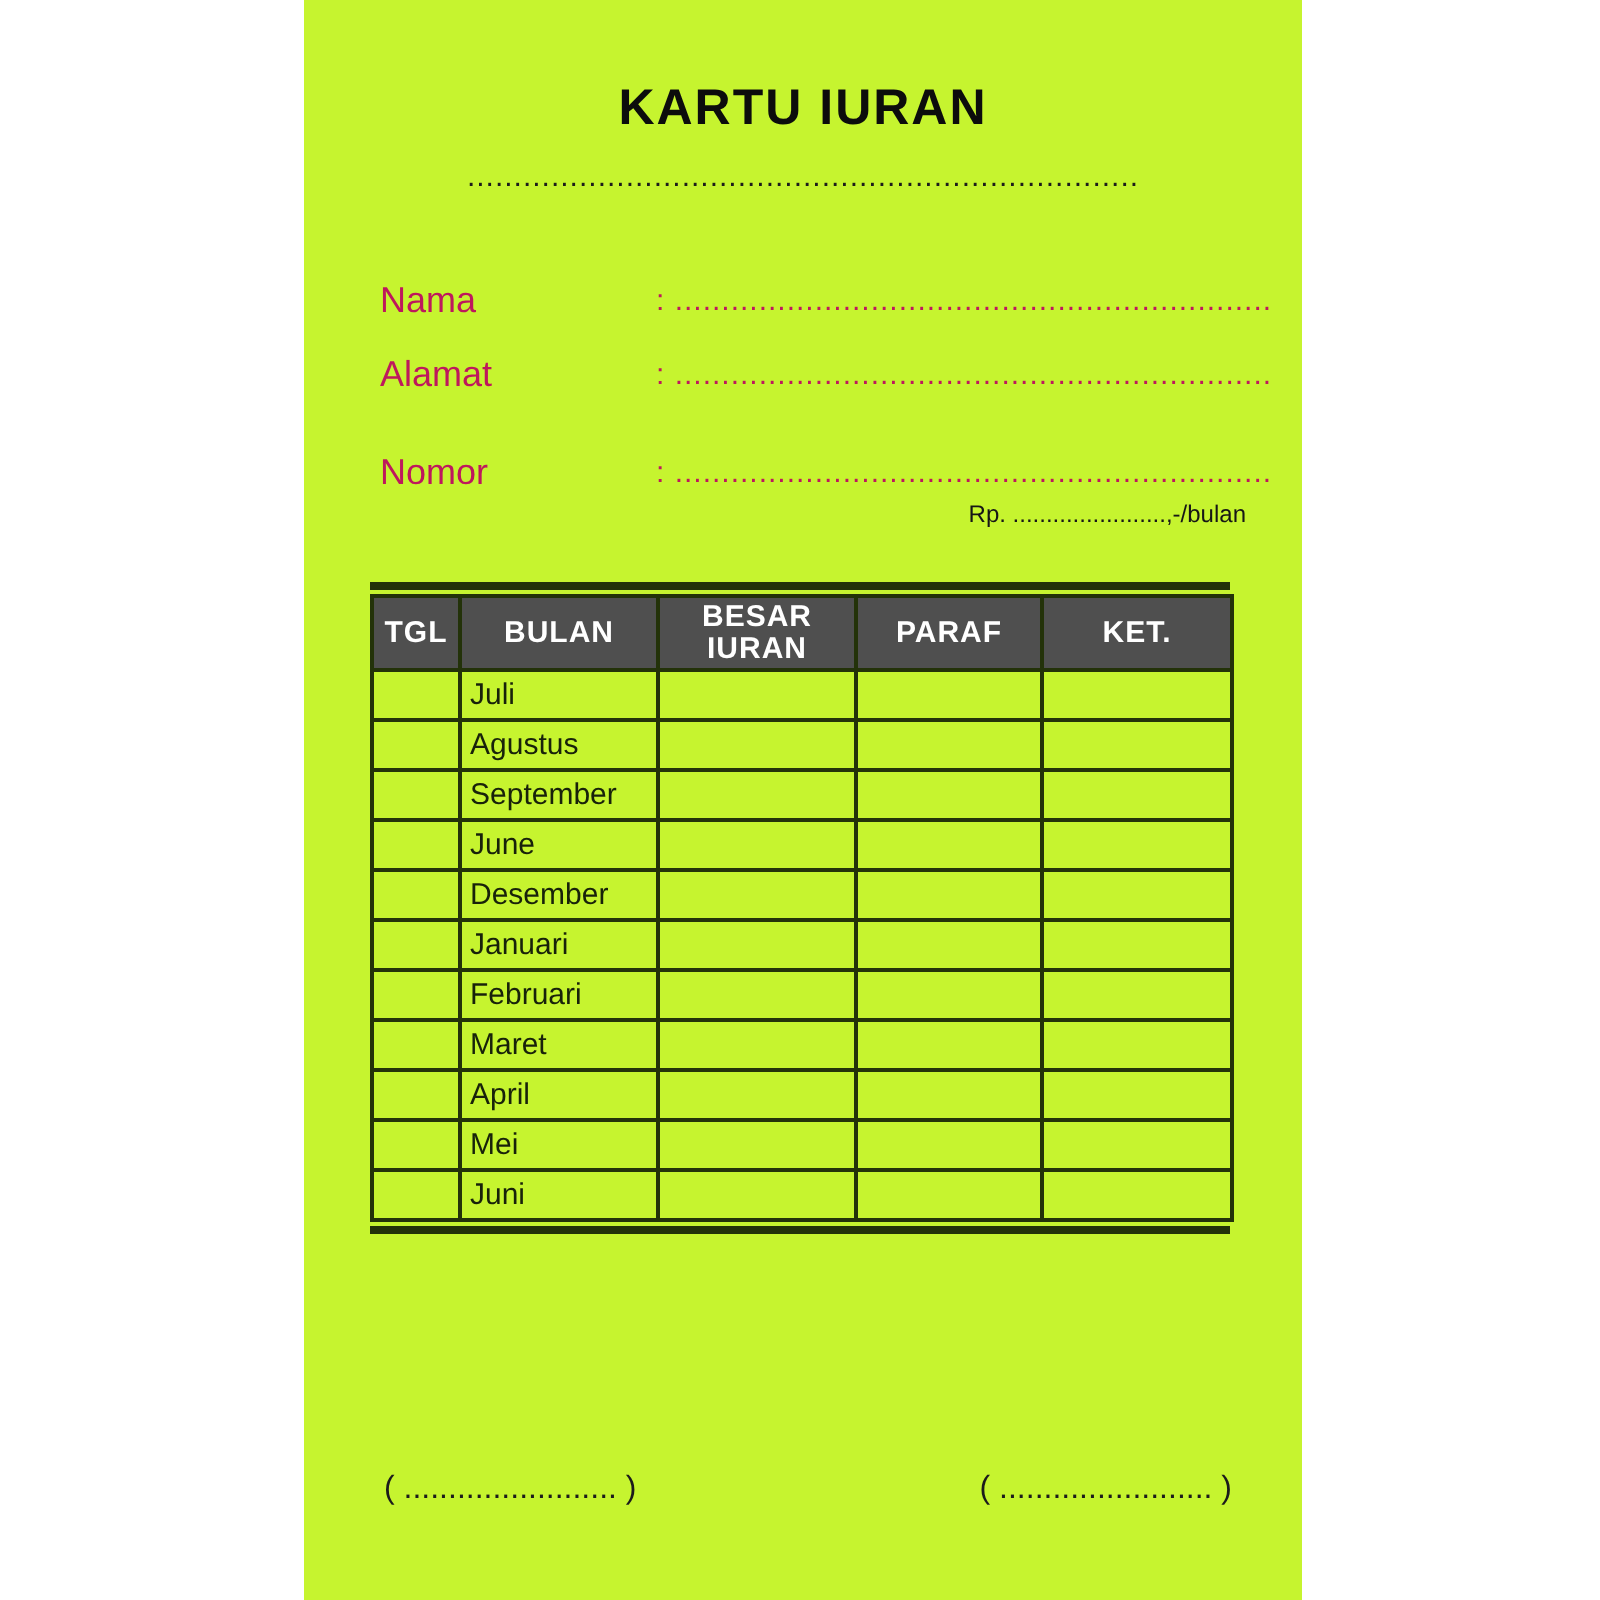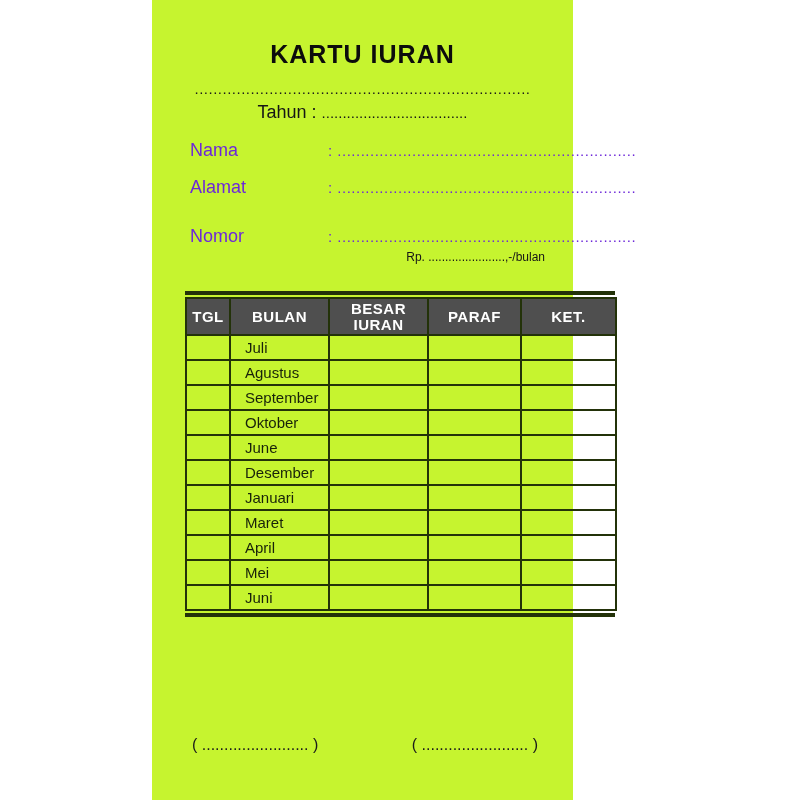--- a/index.html
+++ b/index.html
@@ -2,74 +2,70 @@
 <html style="--card-bg: #c6f42f; --header-bg: #4f4f4f; --header-text: #ffffff; --border: #233209; --text: #121a06;"><head>
 <meta charset="utf-8">
 <style>
   * { margin:0; padding:0; box-sizing:border-box; }
   html,body { background:#ffffff; }
   .page {
     position:relative; width:800px; height:800px; background:#ffffff;
     font-family:"Liberation Sans", sans-serif; overflow:hidden;
   }
   .card {
-    position:absolute; left:152px; top:0; width:421px; height:800px;
+    position:absolute; left:152px; top:0; width:499px; height:800px;
     background:var(--card-bg, #c6f42f); color:var(--text, #121a06);
   }
   .title {
     position:absolute; top:40px; left:0; width:100%; text-align:center;
     font-size:25px; font-weight:bold; letter-spacing:1px; color:#0c0c0c;
   }
   .title-dots {
     position:absolute; top:80px; left:0; width:100%; text-align:center;
     font-size:15px; letter-spacing:0.5px; white-space:nowrap; color:#1b1b1b;
   }
   .tahun-line {
     position:absolute; top:102px; left:0; width:100%; text-align:center;
     font-size:18px; white-space:nowrap; color:#161616;
   }
   .tahun-line .dots { font-size:15px; }
-  .field { position:absolute; left:0; width:100%; height:22px; font-size:18px; color:#6d28d9; }
+  .field { position:absolute; left:0; width:100%; height:22px; font-size:18px; color:#be185d; }
   .field-0 { top:140px; } .field-1 { top:177px; } .field-2 { top:214px;margin-top:12px; }
   .f-label { position:absolute; left:38px; }
   .f-value { position:absolute; left:176px; top:2px; font-size:15px; letter-spacing:0.5px; white-space:nowrap; }
   .rp-line {
     position:absolute; top:250px; right:28px; font-size:12px;
     white-space:nowrap; color:#161616;
   }
   .table-wrap { position:absolute; left:33px; top:291px; width:430px; }
   .rule-heavy { height:4px; background:var(--border, #233209); }
   .rule-heavy.top { margin-bottom:2px; }
   .rule-heavy.bottom { margin-top:2px; }
   table { width:100%; border-collapse:collapse; table-layout:fixed; }
   th, td { border:2px solid var(--border, #233209); }
   th {
     background:var(--header-bg, #4f4f4f); color:var(--header-text, #ffffff);
     font-size:15px; font-weight:bold; height:37px; text-align:center;
     line-height:1.05; letter-spacing:0.5px;margin-top:44px;
   }
   th .wrap { display:inline-block; width:60px; }
-  td { height:25px; font-size:15px; padding-left:14px; color:#18220a; vertical-align:middle;margin-top:13px; }
+  td { height:25px; font-size:15px; padding-left:4px; color:#18220a; vertical-align:middle;margin-top:13px; }
   .footer { position:absolute; top:736px; left:0; width:100%; font-size:16px; color:#1b1b1b; }
   .sig-left  { position:absolute; left:40px;  white-space:nowrap; }
   .sig-right { position:absolute; right:35px; white-space:nowrap; }
 </style>
 </head>
 <body>
 
 <div class="page">
   <div class="card">
 
     <div class="title">KARTU IURAN</div>
     <div class="title-dots">........................................................................</div>
 
-    <div class="tahun-line">
-      <span>Tahun :</span>
-      <span class="dots">...................................</span>
-    </div>
 
     <div class="field field-0">
       <span class="f-label">Nama</span>
       <span class="f-value">: ................................................................</span>
     </div>
     <div class="field field-1">
       <span class="f-label">Alamat</span>
       <span class="f-value">: ................................................................</span>
     </div>
     <div class="field field-2">
@@ -115,42 +111,42 @@
             </tr>
             <tr>
               <td></td>
               <td>September</td>
               <td></td>
               <td></td>
               <td></td>
             </tr>
             <tr>
               <td></td>
-              <td>Oktober</td>
-              <td></td>
-              <td></td>
-              <td></td>
-            </tr>
-            <tr>
-              <td></td>
               <td>June</td>
               <td></td>
               <td></td>
               <td></td>
             </tr>
             <tr>
               <td></td>
               <td>Desember</td>
               <td></td>
               <td></td>
               <td></td>
             </tr>
             <tr>
               <td></td>
               <td>Januari</td>
+              <td></td>
+              <td></td>
+              <td></td>
+            </tr>
+            <tr>
+              <td></td>
+              <td>Februari</td>
               <td></td>
               <td></td>
               <td></td>
             </tr>
             <tr>
               <td></td>
               <td>Maret</td>
               <td></td>
               <td></td>
               <td></td>

